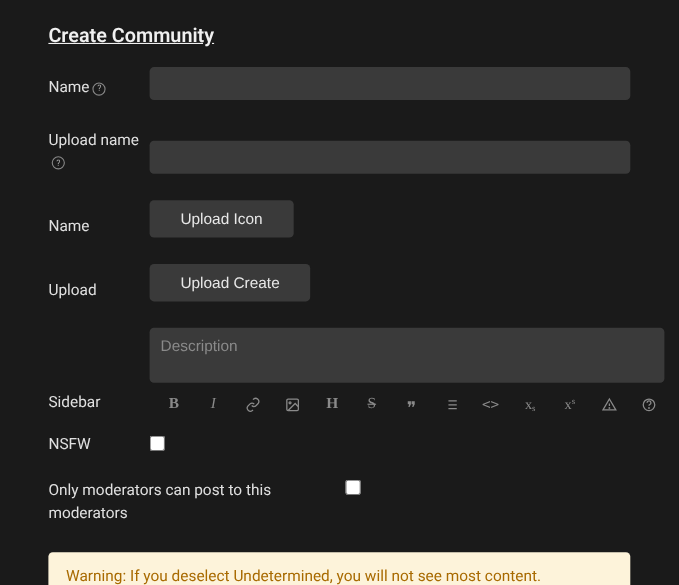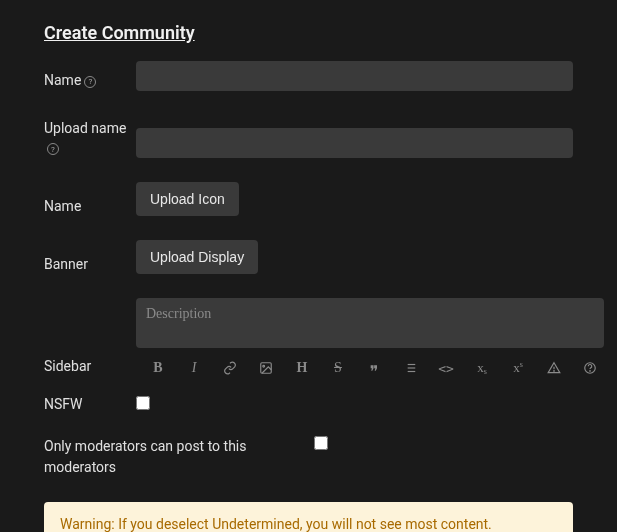--- a/index.html
+++ b/index.html
@@ -57,35 +57,35 @@
     height: 30px;
     padding: 0 10px;
     color: #e0e0e0;
     font-size: 14px;
   }
   .btn {
     background: #3a3a3a;
     border: none;
     border-radius: 4px;
     color: #e8e8e8;
-    padding: 9px 14px;
+    padding: 9px 28px;
     font-size: 14px;
     cursor: pointer;
     display: inline-block;
   }
   textarea {
     width: 100%;
     background: #3a3a3a;
     border: none;
     border-radius: 4px;
     min-height: 50px;
     padding: 8px 10px;
     color: #22c55e;
     font-size: 14px;
-    font-family: Liberation Serif, serif;
+    font-family: Liberation Sans, sans-serif;
     resize: none;
     display: block;
   }
   textarea::placeholder { color: #8a8a8a; }
   .toolbar {
     display: flex;
     gap: 20px;
     padding: 12px 6px 0 14px;
     color: #8a8a8a;
   }
@@ -148,23 +148,23 @@
   </div>
 
   <div class="row">
     <div class="label">Name</div>
     <div class="field">
       <button class="btn">Upload Icon</button>
     </div>
   </div>
 
   <div class="row">
-    <div class="label">Banner</div>
-    <div class="field">
-      <button class="btn">Upload Display</button>
+    <div class="label">Upload</div>
+    <div class="field">
+      <button class="btn">Upload Create</button>
     </div>
   </div>
 
   <div class="row" style="margin-bottom:20px;">
     <div class="label">Sidebar</div>
     <div class="field">
       <textarea placeholder="Description" style=""></textarea>
       <div class="toolbar">
         <span class="tb-btn" style="font-weight:bold">B</span>
         <span class="tb-btn" style="font-style:italic">I</span>

